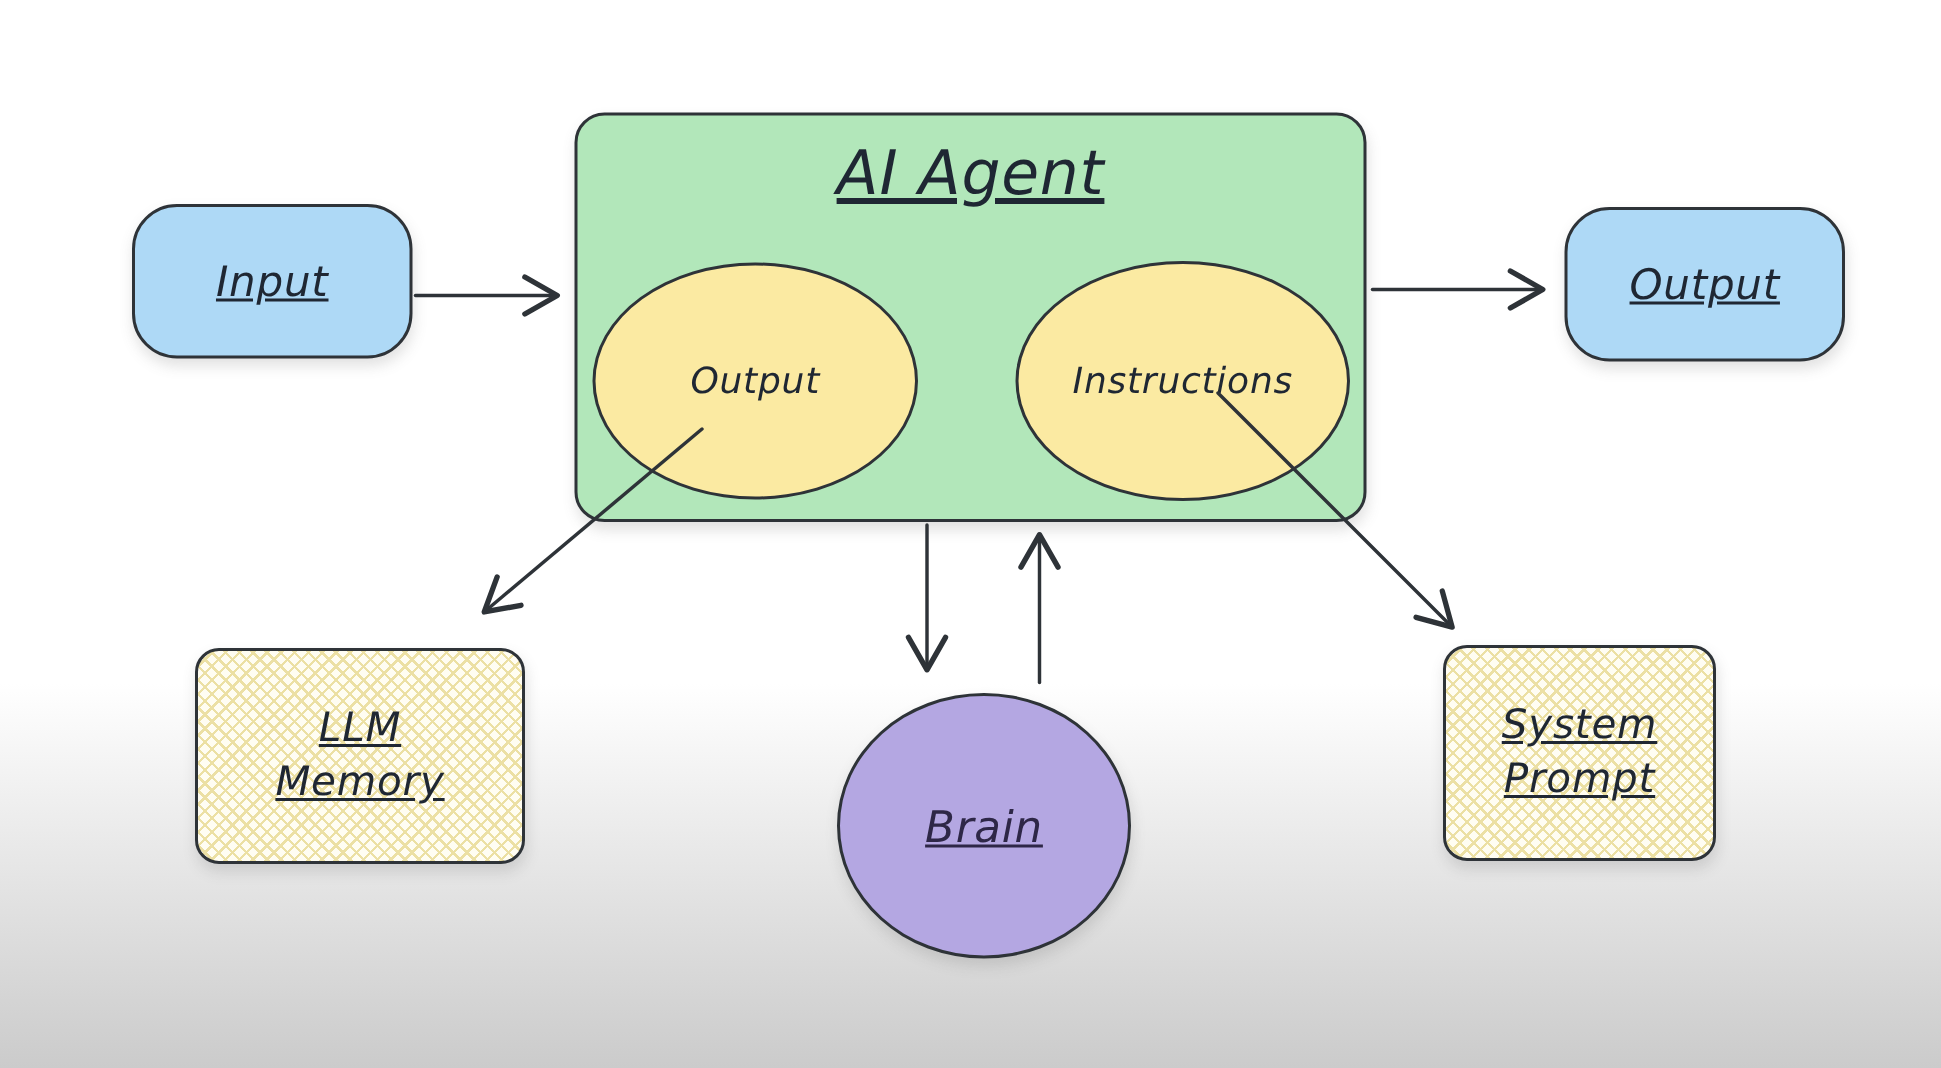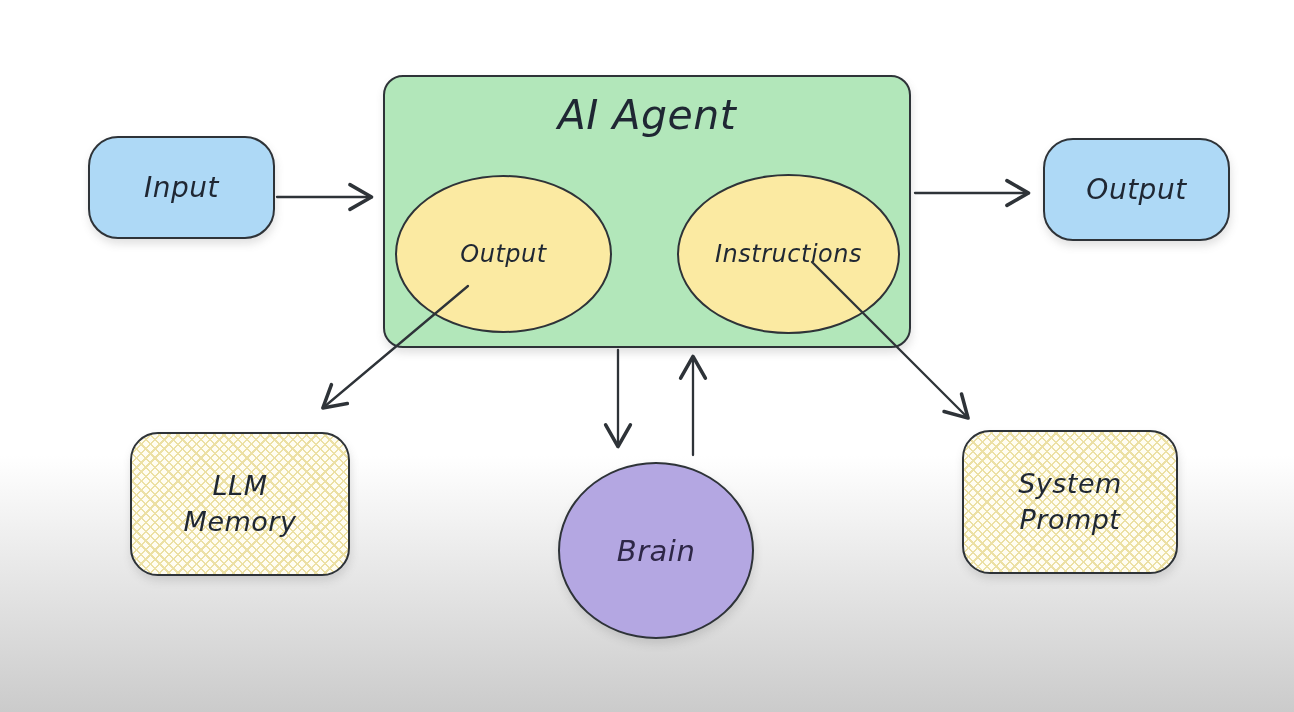--- a/index.html
+++ b/index.html
@@ -24,20 +24,21 @@
     display: flex;
     flex-direction: column;
     align-items: center;
     justify-content: center;
     border: 2.6px solid var(--stroke, #2e3338);
     color: var(--text, #1f2733);
     font-style: italic;
     letter-spacing: 0.5px;
     text-align: left;
     box-shadow: 1px 5px 9px rgba(90, 90, 90, 0.18);
+    text-decoration: underline;
   }
   .agent-box {
     left: 383px; top: 75px; width: 528px; height: 273px;
     border-radius: 20px;
     background: var(--agent-fill, #b2e7ba);
     justify-content: flex-start;
     z-index: 1;
   }
   .agent-title {
     margin-top: 14px;
@@ -64,30 +65,30 @@
   .io-box {
     width: 187px; height: 103px;
     border-radius: 30px;
     background: var(--io-fill, #aed9f6);
     font-size: 28px;
   }
   .input-box  { left: 88px;  top: 136px; }
   .output-box { left: 1043px; top: 138px; }
   .hatch-box {
     width: 220px; height: 144px;
-    border-radius: 28px;
+    border-radius: 16px;
     background-color: var(--hatch-base, #fffdf2);
     background-image:
       repeating-linear-gradient(45deg,  var(--hatch-line, #ece0a4) 0px, var(--hatch-line, #ece0a4) 1.6px, transparent 1.6px, transparent 6.5px),
       repeating-linear-gradient(135deg, var(--hatch-line, #ece0a4) 0px, var(--hatch-line, #ece0a4) 1.6px, transparent 1.6px, transparent 6.5px);
     font-size: 27px;
     line-height: 1.32;
   }
   .llm-memory-box    { left: 130px; top: 432px; }
-  .system-prompt-box { left: 962px; top: 430px; width: 216px; }
+  .system-prompt-box { left: 962px; top: 430px; width: 182px; }
   .tools-circle {
     left: 558px; top: 462px; width: 196px; height: 177px;
     border-radius: 50%;
     background: var(--tools-fill, #b4a7e2);
     color: var(--tools-text, #2e2747);
     font-size: 29px;
   }
   .connector-layer {
     position: absolute;
     left: 0; top: 0;

